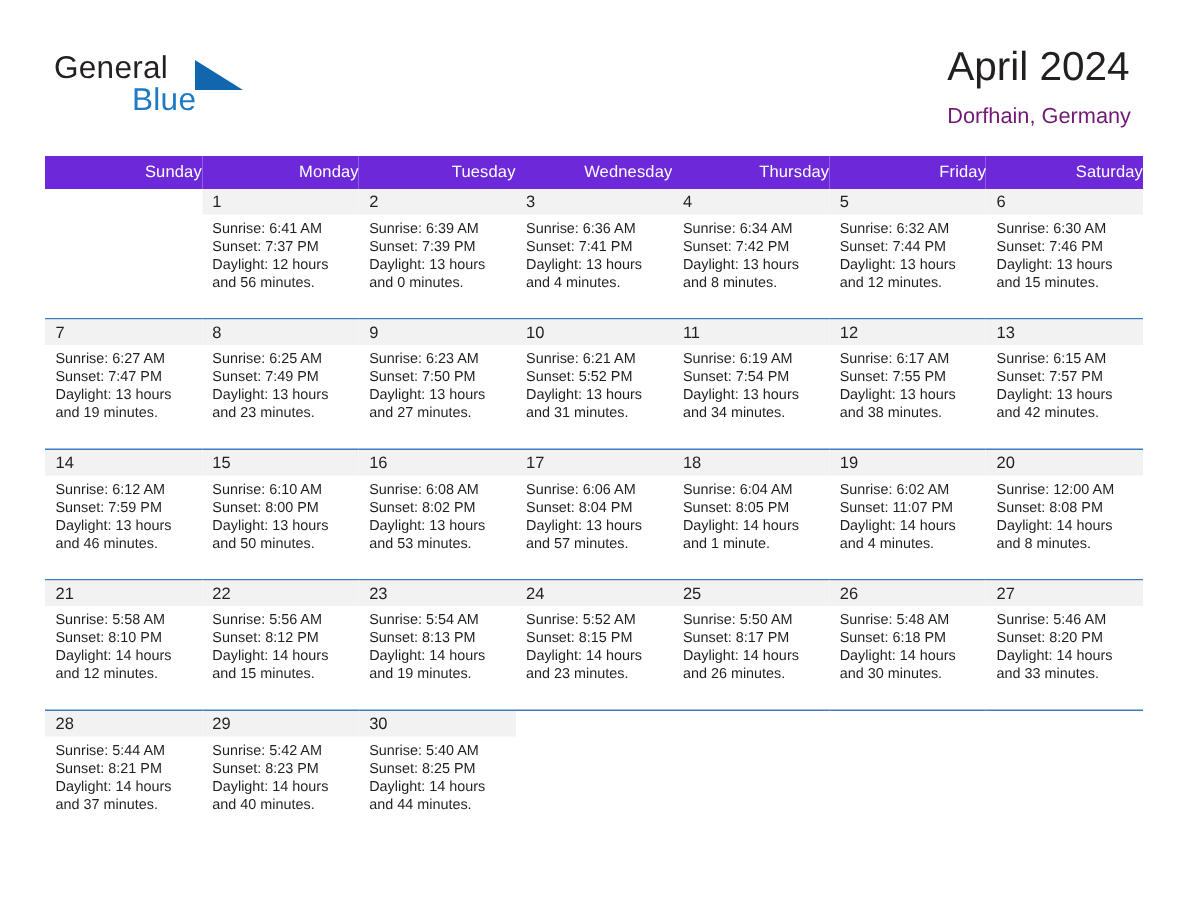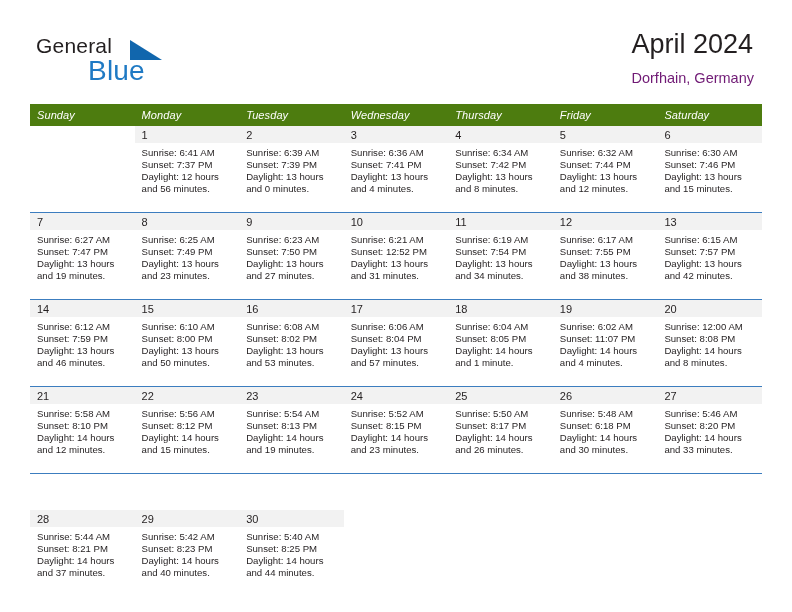--- a/index.html
+++ b/index.html
@@ -43,21 +43,21 @@
     top: 0;
     font-size: 21px;
     letter-spacing: 0.2px;
     color: #231f20;
     font-family: "Liberation Sans", sans-serif;
   }
   .brand-blue {
     position: absolute;
     left: 52px;
     top: 21px;
-    font-size: 28px;
+    font-size: 21px;
     letter-spacing: 0.2px;
     color: #1f7ac4;
     font-family: "Liberation Sans", sans-serif;
   }
   .brand-triangle {
     position: absolute;
     left: 94px;
     top: 6px;
     width: 0;
     height: 0;
@@ -89,29 +89,28 @@
   
   .cal {
     position: absolute;
     left: 30px;
     top: 104px;
     width: 732px;
     border-collapse: collapse;
     table-layout: fixed;
   }
   .cal th {
-    background: #4d7c0f;
+    background: #6d28d9;
     color: #ffffff;
     font-size: 11px;
     font-weight: normal;
-    text-align: left;
+    text-align: right;
     padding: 5px 0 5px 7px;
     height: 11px;
     letter-spacing: 0.1px;
-    font-style: italic;
   }
   .cal td {
     vertical-align: top;
     padding: 0;
     width: 104.57px;
     border-top: 1.3px solid #3c7dbf;
   }
   .cal tbody tr:first-child td {
     border-top: none;
   }
@@ -132,21 +131,21 @@
   .daycell.blank .daynum-band {
     background: transparent;
   }
   .info {
     padding: 4px 6px 0 7px;
     font-size: 9.6px;
     line-height: 12.1px;
     color: #231f20;
   }
   .info div { white-space: nowrap; }
-  .lastrow .daycell { height: 90px; margin-top: 36px; }
+  .lastrow .daycell { height: 90px; }
 </style>
 </head>
 <body>
 
 <div class="page">
 
   <div class="top">
 
     <div class="brand">
       <span class="brand-general">General</span>
@@ -279,21 +278,21 @@
                 <div>Daylight: 13 hours</div>
                 <div>and 27 minutes.</div>
               </div>
             </div>
           </td>
           <td>
             <div class="daycell">
               <div class="daynum-band">10</div>
               <div class="info">
                 <div>Sunrise: 6:21 AM</div>
-                <div>Sunset: 12:52 PM</div>
+                <div>Sunset: 5:52 PM</div>
                 <div>Daylight: 13 hours</div>
                 <div>and 31 minutes.</div>
               </div>
             </div>
           </td>
           <td>
             <div class="daycell">
               <div class="daynum-band">11</div>
               <div class="info">
                 <div>Sunrise: 6:19 AM</div>

